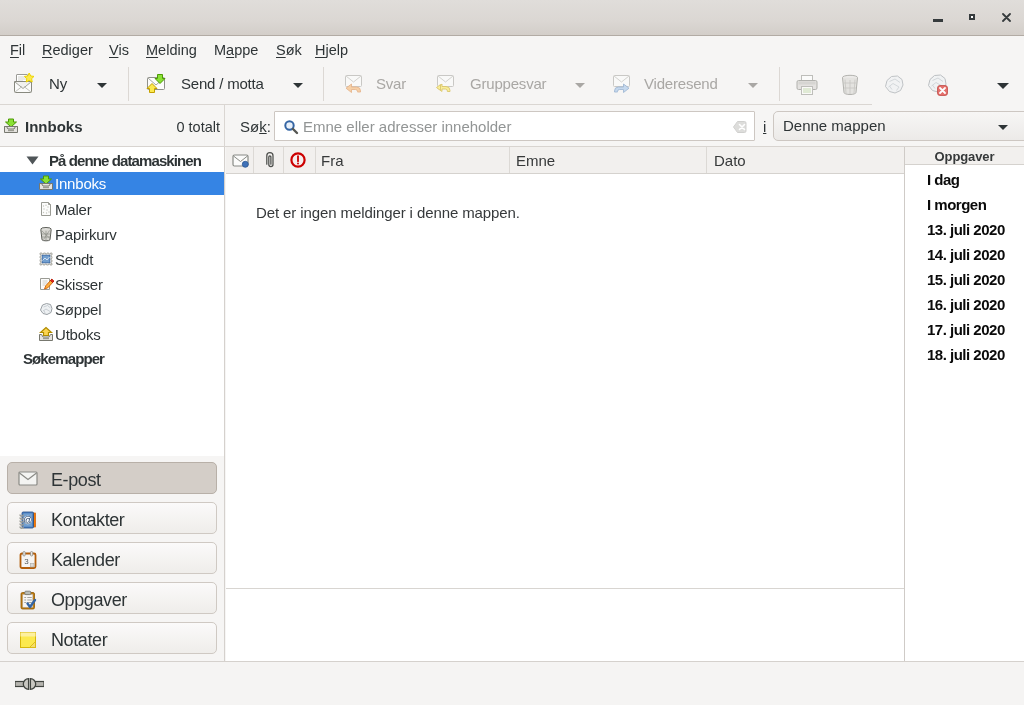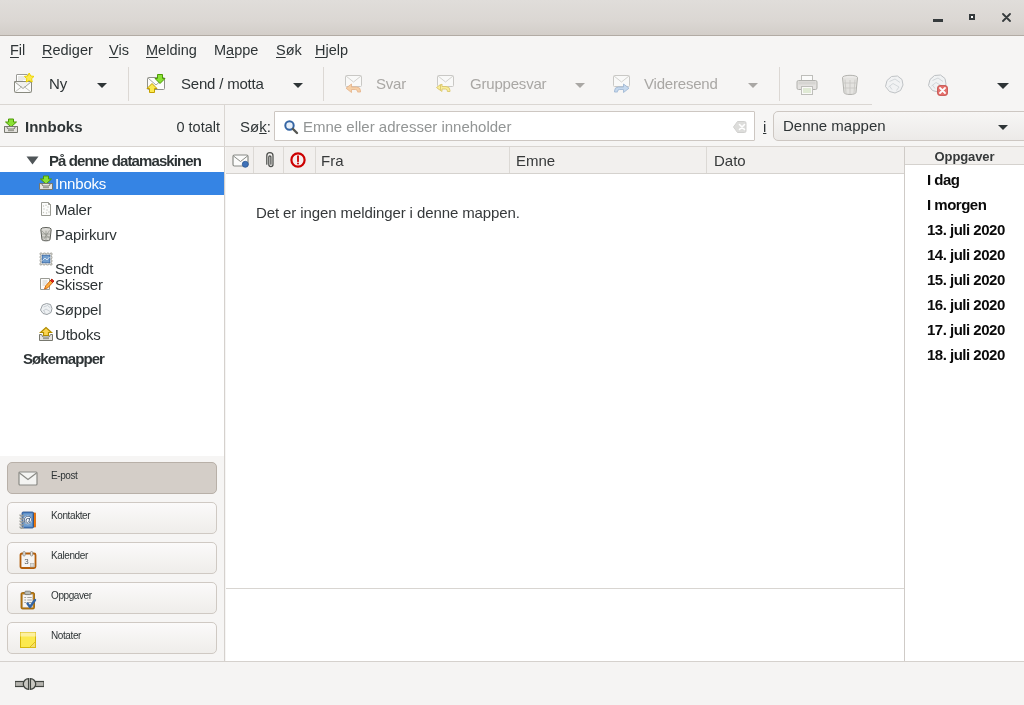--- a/index.html
+++ b/index.html
@@ -53,21 +53,21 @@
 .trow { position:absolute; left:0; width:224px; height:25px; }
 .trow .txt { position:absolute; top:4px; font-size:15px; color:#2e3436; letter-spacing:-0.2px; }
 .trow .ic { position:absolute; left:38px; top:4px; width:16px; height:16px; }
 #row-sel { background:#3584e4; }
 #row-sel .txt { color:#fff; }
 .bold { font-weight:bold; letter-spacing:-0.9px !important; }
 
 .switchbtn { position:absolute; left:7px; width:210px; height:32px; border-radius:5px;
   background:linear-gradient(to bottom,#fbfafa,#efedea); border:1px solid #cfc9c3; }
 .switchbtn.active { background:#d4cec8; border-color:#b8b0a8; }
-.switchbtn .txt { position:absolute; left:43px; top:7px; font-size:10px; color:#2e3436; letter-spacing:-0.4px; }
+.switchbtn .txt { position:absolute; left:43px; top:7px; font-size:18px; color:#2e3436; letter-spacing:-0.4px; }
 .switchbtn .ic { position:absolute; left:10px; top:7px; width:20px; height:20px; }
 .switchbtn.active .ic { top:7px; height:18px; }
 
 #maillist { position:absolute; left:226px; top:0; width:679px; height:514px; background:#fff; border-right:1px solid #cfcbc7; }
 #mlheader { position:absolute; left:0; top:0; width:678px; height:27px; background:#f2f0ee;
   border-bottom:1px solid #d5d2ce; }
 .hcol { position:absolute; top:0; height:26px; border-right:1px solid #dcd9d5; }
 .hlabel { position:absolute; top:5px; font-size:15px; color:#37393a; }
 #emptymsg { position:absolute; left:30px; top:57px; font-size:15px; color:#36393b; letter-spacing:-0.1px; }
 #mlsplit { position:absolute; left:0; top:441px; width:678px; height:1px; background:#d8d5d1; }
@@ -225,21 +225,21 @@
       <div class="trow" style="top:75px;">
         <svg class="ic" viewBox="0 0 16 16">
             <use href="#basket16"></use>
           </svg>
         <span class="txt" style="left:55px;">Papirkurv</span>
       </div>
       <div class="trow" style="top:100px;">
         <svg class="ic" viewBox="0 0 16 16">
             <use href="#stamp16"></use>
           </svg>
-        <span class="txt" style="left:55px;margin-top:9px;">Sendt</span>
+        <span class="txt" style="left:55px;">Sendt</span>
       </div>
       <div class="trow" style="top:125px;">
         <svg class="ic" viewBox="0 0 16 16">
             <use href="#draft16"></use>
           </svg>
         <span class="txt" style="left:55px;">Skisser</span>
       </div>
       <div class="trow" style="top:150px;">
         <svg class="ic" viewBox="0 0 16 16">
             <use href="#ball16"></use>

